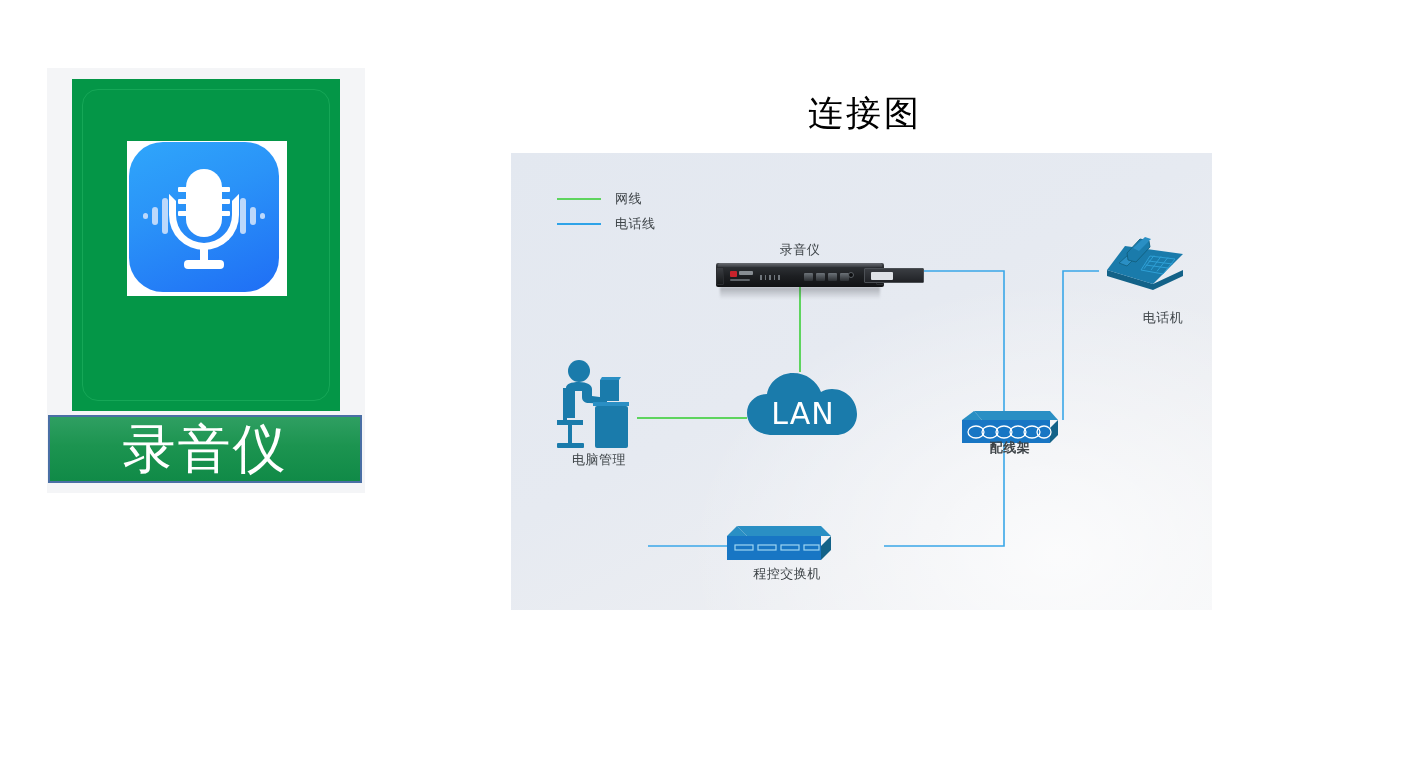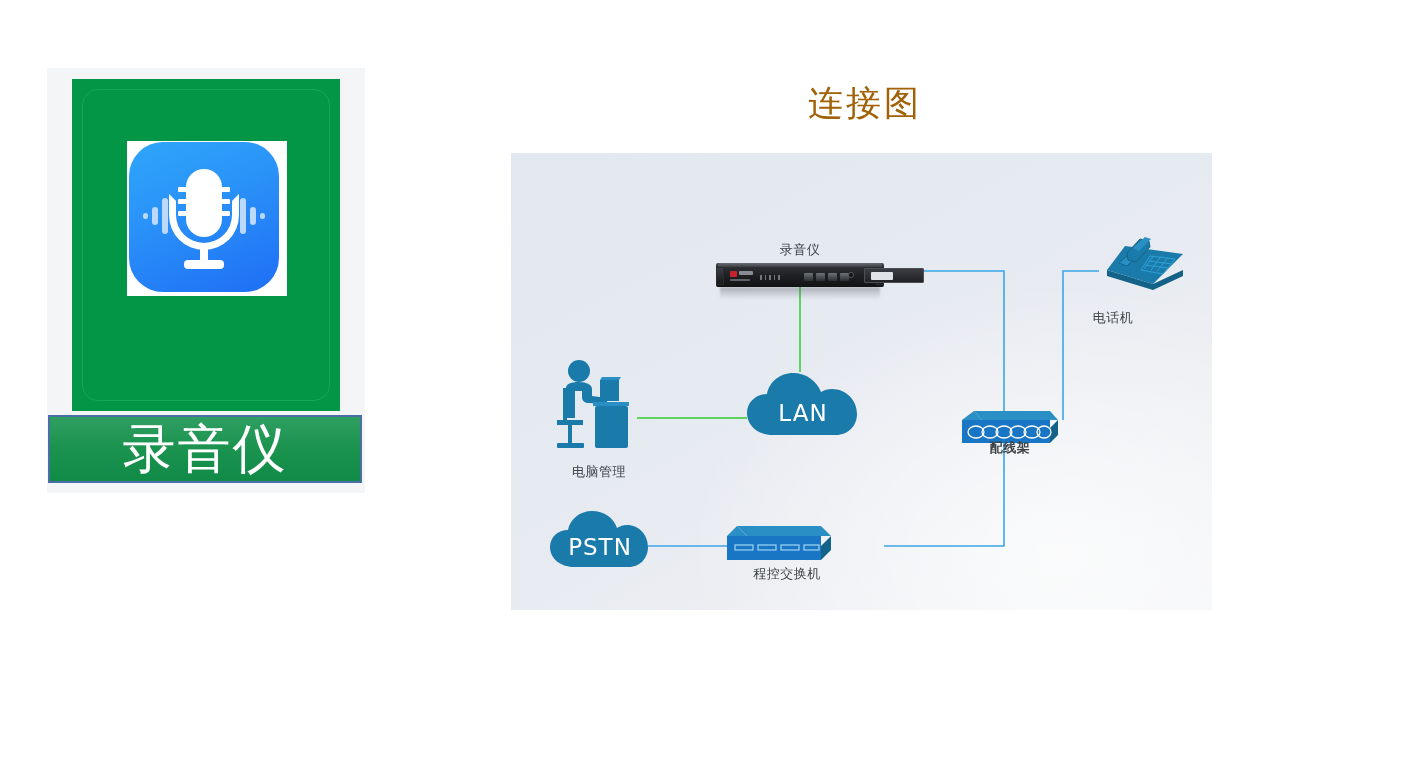--- a/index.html
+++ b/index.html
@@ -124,25 +124,25 @@
     font-size: 53px;
     line-height: 1;
     letter-spacing: 2px;
     font-family: "Liberation Serif", "DejaVu Serif", serif;
   }
 
   
   .diagram-title {
     position: absolute;
     left: 760px;
-    top: 80px;
+    top: 90px;
     width: 210px;
     text-align: center;
     font-size: 35px;
-    color: #a16207;
+    color: #000000;
     letter-spacing: 3px;
     font-family: "DejaVu Sans", "Liberation Sans", sans-serif;
   }
   .diagram-panel {
     position: absolute;
     left: 511px;
     top: 153px;
     width: 701px;
     height: 457px;
     background:
@@ -207,21 +207,21 @@
     position: absolute; left: 4px; top: 24px; width: 160px; height: 12px;
     background: linear-gradient(180deg, rgba(60,63,68,.35) 0%, rgba(60,63,68,0) 100%);
     filter: blur(1px);
   }
 
   
   .cloud { position: absolute; }
   .cloud .txt {
     position: absolute; left: 0; top: 0; width: 100%; height: 100%;
     display: flex; align-items: center; justify-content: center;
-    color: #ffffff; font-size: 23px; letter-spacing: 1px;
+    color: #ffffff; font-size: 30px; letter-spacing: 1px;
     font-family: "DejaVu Sans", "Liberation Sans", sans-serif;
   }
 
   
   .iso { position: absolute; }
 
   
   .person { position: absolute; left: 42px; top: 205px; width: 92px; height: 100px; }
 
   
@@ -276,20 +276,30 @@
 
     <path d="M371,118 L493,118 L493,267" stroke="#3aa7e8" stroke-width="1.6" fill="none"></path>
 
     <path d="M588,118 L552,118 L552,267" stroke="#3aa7e8" stroke-width="1.6" fill="none"></path>
 
     <path d="M493,288 L493,393 L373,393" stroke="#3aa7e8" stroke-width="1.6" fill="none"></path>
 
     <path d="M137,393 L219,393" stroke="#3aa7e8" stroke-width="1.6" fill="none"></path>
   </svg>
 
+  <div class="legend">
+    <div class="legend-row">
+      <span class="legend-line" style="background:#5ed45e;"></span>
+      <span class="legend-text">网线</span>
+    </div>
+    <div class="legend-row">
+      <span class="legend-line" style="background:#2ea3e8;"></span>
+      <span class="legend-text">电话线</span>
+    </div>
+  </div>
 
   <div class="node-label" style="left:239px; top:88px; width:100px;">录音仪</div>
   <div class="recorder">
     <div class="recorder-reflection rec-reflection"></div>
     <div class="recorder-body">
       <div class="recorder-top"></div>
       <div class="rec-ear l"></div>
       <div class="rec-ear r"></div>
       <div class="rec-logo"></div>
       <div class="rec-brand"></div>
@@ -339,21 +349,21 @@
       <rect x="15" y="67" width="4" height="18" fill="#1a7bab"></rect>
       <rect x="4" y="85" width="27" height="5" rx="1" fill="#1a7bab"></rect>
 
       <path d="M47,22 L66,22 L66,43 L47,43 Z" fill="#1a7bab"></path>
       <path d="M47,22 L49,19 L68,19 L66,22 Z" fill="#2a8fc4"></path>
 
       <rect x="40" y="44" width="36" height="4" fill="#2a8fc4"></rect>
       <rect x="42" y="48" width="33" height="42" rx="2" fill="#1a7bab"></rect>
     </svg>
   </div>
-  <div class="node-label" style="left:20px; top:310px; width:136px;">电脑管理</div>
+  <div class="node-label" style="left:20px; top:298px; width:136px;">电脑管理</div>
 
   <div class="iso" style="left:449px; top:256px; width:100px; height:38px;">
     <svg width="100" height="38" viewBox="0 0 100 38">
 
       <path d="M14,2 L90,2 L98,11 L22,11 Z" fill="#2a8fc4"></path>
 
       <path d="M98,11 L98,26 L90,34 L90,19 Z" fill="#136288"></path>
 
       <path d="M2,11 L90,11 L90,34 L2,34 Z" fill="#1876c4"></path>
 
@@ -386,30 +396,22 @@
         <path d="M45.5,25 L69.6,28"></path>
         <path d="M42.5,29 L65,32"></path>
       </g>
 
       <path d="M16,27 L33,12 L41,13 L24,30 Z" fill="#2a8fc4" stroke="#12607f" stroke-width="0.8"></path>
 
       <path d="M24,17 L37,3 L46,5 L47,11 L33,26 L25,24 Z" fill="#1a7bab" stroke="#12607f" stroke-width="0.9"></path>
       <path d="M30,12 L42,1 L48,3 L36,15 Z" fill="#2a8fc4"></path>
     </svg>
   </div>
-  <div class="node-label" style="left:542px; top:156px; width:120px;">电话机</div>
-
-  <div class="cloud" style="left:37px; top:354px; width:104px; height:62px;">
-    <svg width="104" height="62" viewBox="0 0 104 62">
-      <path d="M26,60 C12,60 2,51 2,40 C2,30 10,23 20,23 C22,12 32,4 44,4
-               C56,4 66,11 69,21 C72,19 75,18 79,18 C91,18 100,28 100,40
-               C100,51 92,60 81,60 Z" fill="#1a7bab"></path>
-    </svg>
-    <div class="txt" style="padding-top:9px;">PSTN</div>
-  </div>
+  <div class="node-label" style="left:592px; top:156px; width:120px;">电话机</div>
+
 
   <div class="iso" style="left:214px; top:371px; width:108px; height:40px;">
     <svg width="108" height="40" viewBox="0 0 108 40">
 
       <path d="M12,2 L96,2 L106,12 L22,12 Z" fill="#2a8fc4"></path>
 
       <path d="M106,12 L106,26 L96,36 L96,22 Z" fill="#136288"></path>
 
       <path d="M2,12 L96,12 L96,36 L2,36 Z" fill="#1876c4"></path>
 

